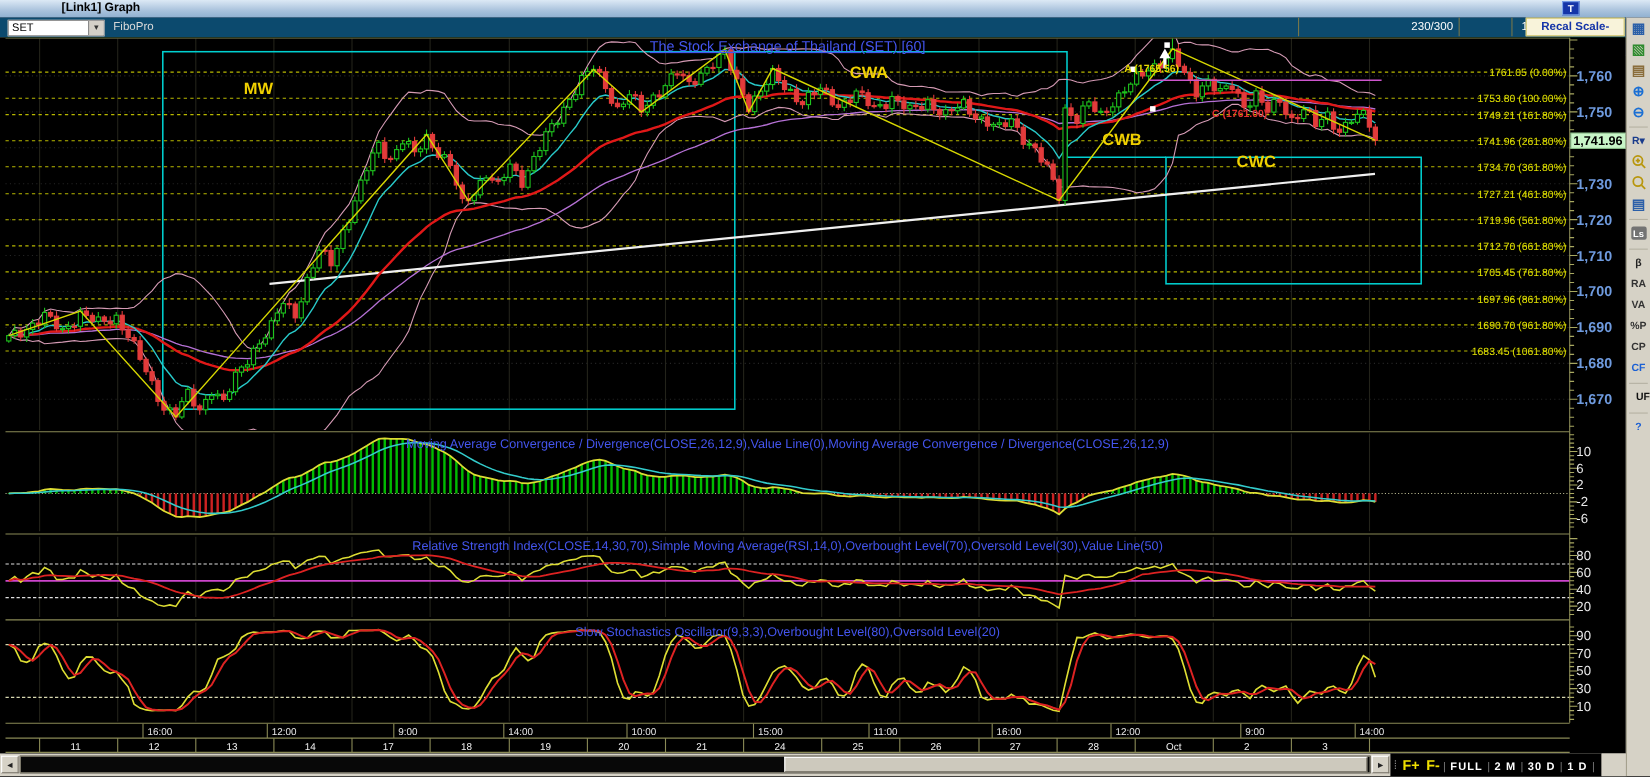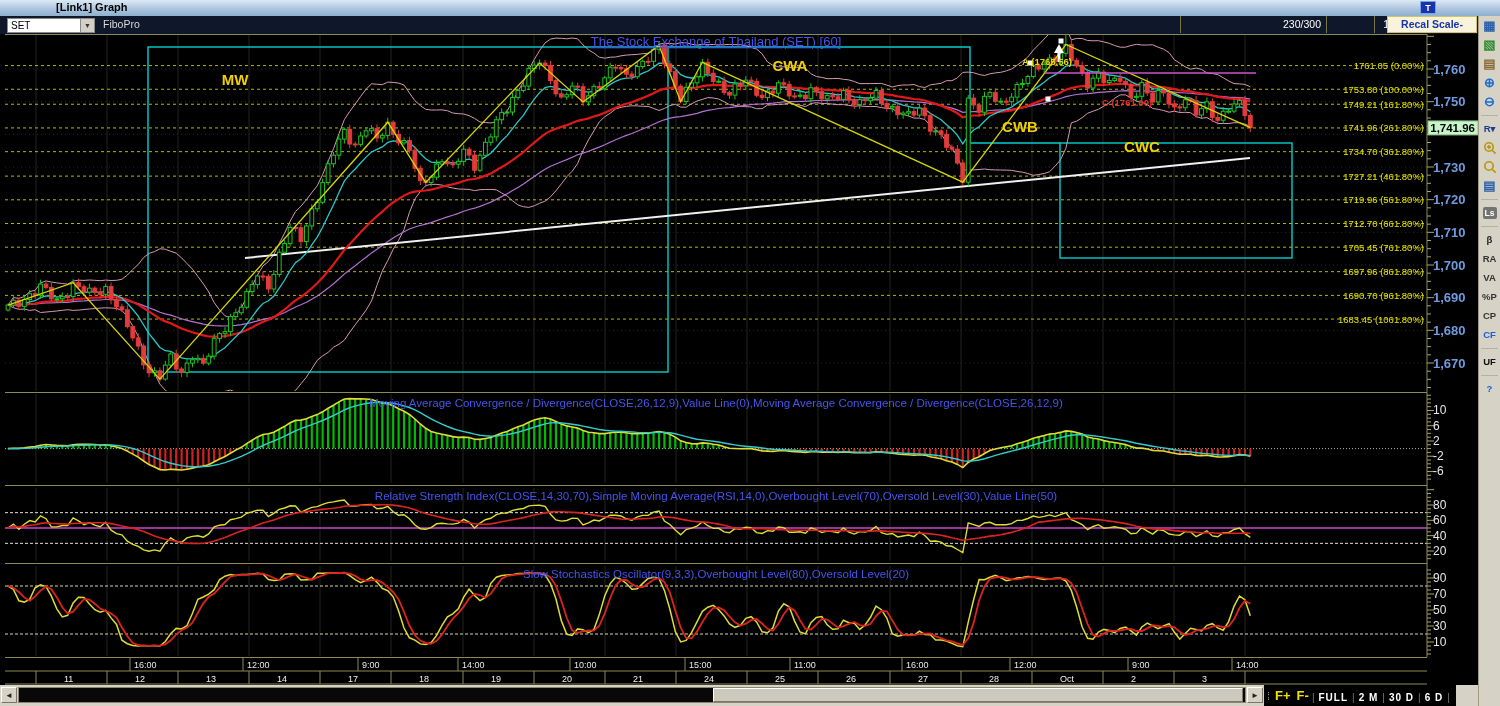--- a/index.html
+++ b/index.html
@@ -7,21 +7,21 @@
        font-family:"Liberation Sans",sans-serif;}
   
   #titlebar{position:absolute;left:0;top:0;width:1500px;height:16px;
     background:linear-gradient(#dce9f5,#a9c2dc 60%,#8fb0d0);border-bottom:1px solid #6f8cab;}
   #wtitle{position:absolute;left:8px;top:1px;font-weight:bold;font-size:11px;color:#000;padding-left:48px;}
   .tbtn{position:absolute;top:1px;height:13px;background:#1535a8;color:#fff;
     font-weight:bold;font-size:9px;line-height:13px;text-align:center;
     border:1px solid #7aa2e8;cursor:pointer;box-sizing:border-box;}
   #btn-t{left:1420px;width:16px;} #btn-out{left:1439px;width:49px;margin-top:37px;}
   
-  #toolbar{position:absolute;left:0;top:16px;width:1478px;height:18px;background:#0f172a;
+  #toolbar{position:absolute;left:0;top:16px;width:1478px;height:18px;background:#0c4a6e;
     border-bottom:5px solid #15803d;}
   #combo{position:absolute;left:7px;top:2px;width:86px;height:13px;background:#fff;
     border:1px solid #8a8a8a;cursor:pointer;}
   #combo-val{position:absolute;left:3px;top:0;font-size:10px;line-height:13px;color:#000;}
   #combo-btn{position:absolute;right:0;top:0;width:13px;height:13px;background:#d4d0c8;
     border-left:1px solid #8a8a8a;font-size:7px;line-height:13px;text-align:center;color:#333;}
   #study{position:absolute;left:103px;top:0;font-size:10.5px;line-height:17px;color:#d8d8d8;}
   .tcell{position:absolute;top:0;height:17px;color:#fff;font-size:10.5px;line-height:17px;
     text-align:right;border-left:1px solid #76764a;border-right:1px solid #76764a;
     box-sizing:border-box;padding-right:5px;}
@@ -1160,32 +1160,32 @@
       <div class="sbsep"></div>
       <div class="sbi"><span class="badge" style="background: #737373; color: rgb(255, 255, 255);">Ls</span></div>
       <div class="sbsep"></div>
       <div class="sbi" style="color: rgb(34, 34, 34);">β</div>
       <div class="sbi" style="color: rgb(51, 51, 51);">RA</div>
       <div class="sbi" style="color: rgb(51, 51, 51);">VA</div>
       <div class="sbi" style="color: rgb(51, 51, 51);">%P</div>
       <div class="sbi" style="color: rgb(51, 51, 51);">CP</div>
       <div class="sbi" style="color: rgb(26, 95, 212);">CF</div>
       <div class="sbsep"></div>
-      <div class="sbi" style="color: rgb(17, 17, 17);">UF</div>
+      <div class="sbi" style="color: rgb(17, 17, 17); text-align: right;">UF</div>
       <div class="sbsep"></div>
       <div class="sbi" style="color: rgb(26, 95, 212);">?</div>
     </div>
 
   <div id="bottombar">
     <span class="sbtn" id="hs-left">◄</span>
     <div id="hs-track">
       <div id="hs-thumb"></div>
     </div>
     <span class="sbtn" id="hs-right">►</span>
     <div id="bb-strip">
       <span class="grip">⁞</span>
       <span id="fplus">F+</span>
       <span id="fminus">F-</span>
-      <span id="ranges"><span class="rng-sep">|</span><span class="rng">FULL</span><span class="rng-sep">|</span><span class="rng">2 M</span><span class="rng-sep">|</span><span class="rng">30 D</span><span class="rng-sep">|</span><span class="rng">6 D</span><span class="rng-sep">|</span></span>
+      <span id="ranges"><span class="rng-sep">|</span><span class="rng">FULL</span><span class="rng-sep">|</span><span class="rng">2 M</span><span class="rng-sep">|</span><span class="rng">30 D</span><span class="rng-sep">|</span><span class="rng">1 D</span><span class="rng-sep">|</span></span>
     </div>
     <div id="bb-corner"></div>
   </div>
 </div>
 
 </body></html>

